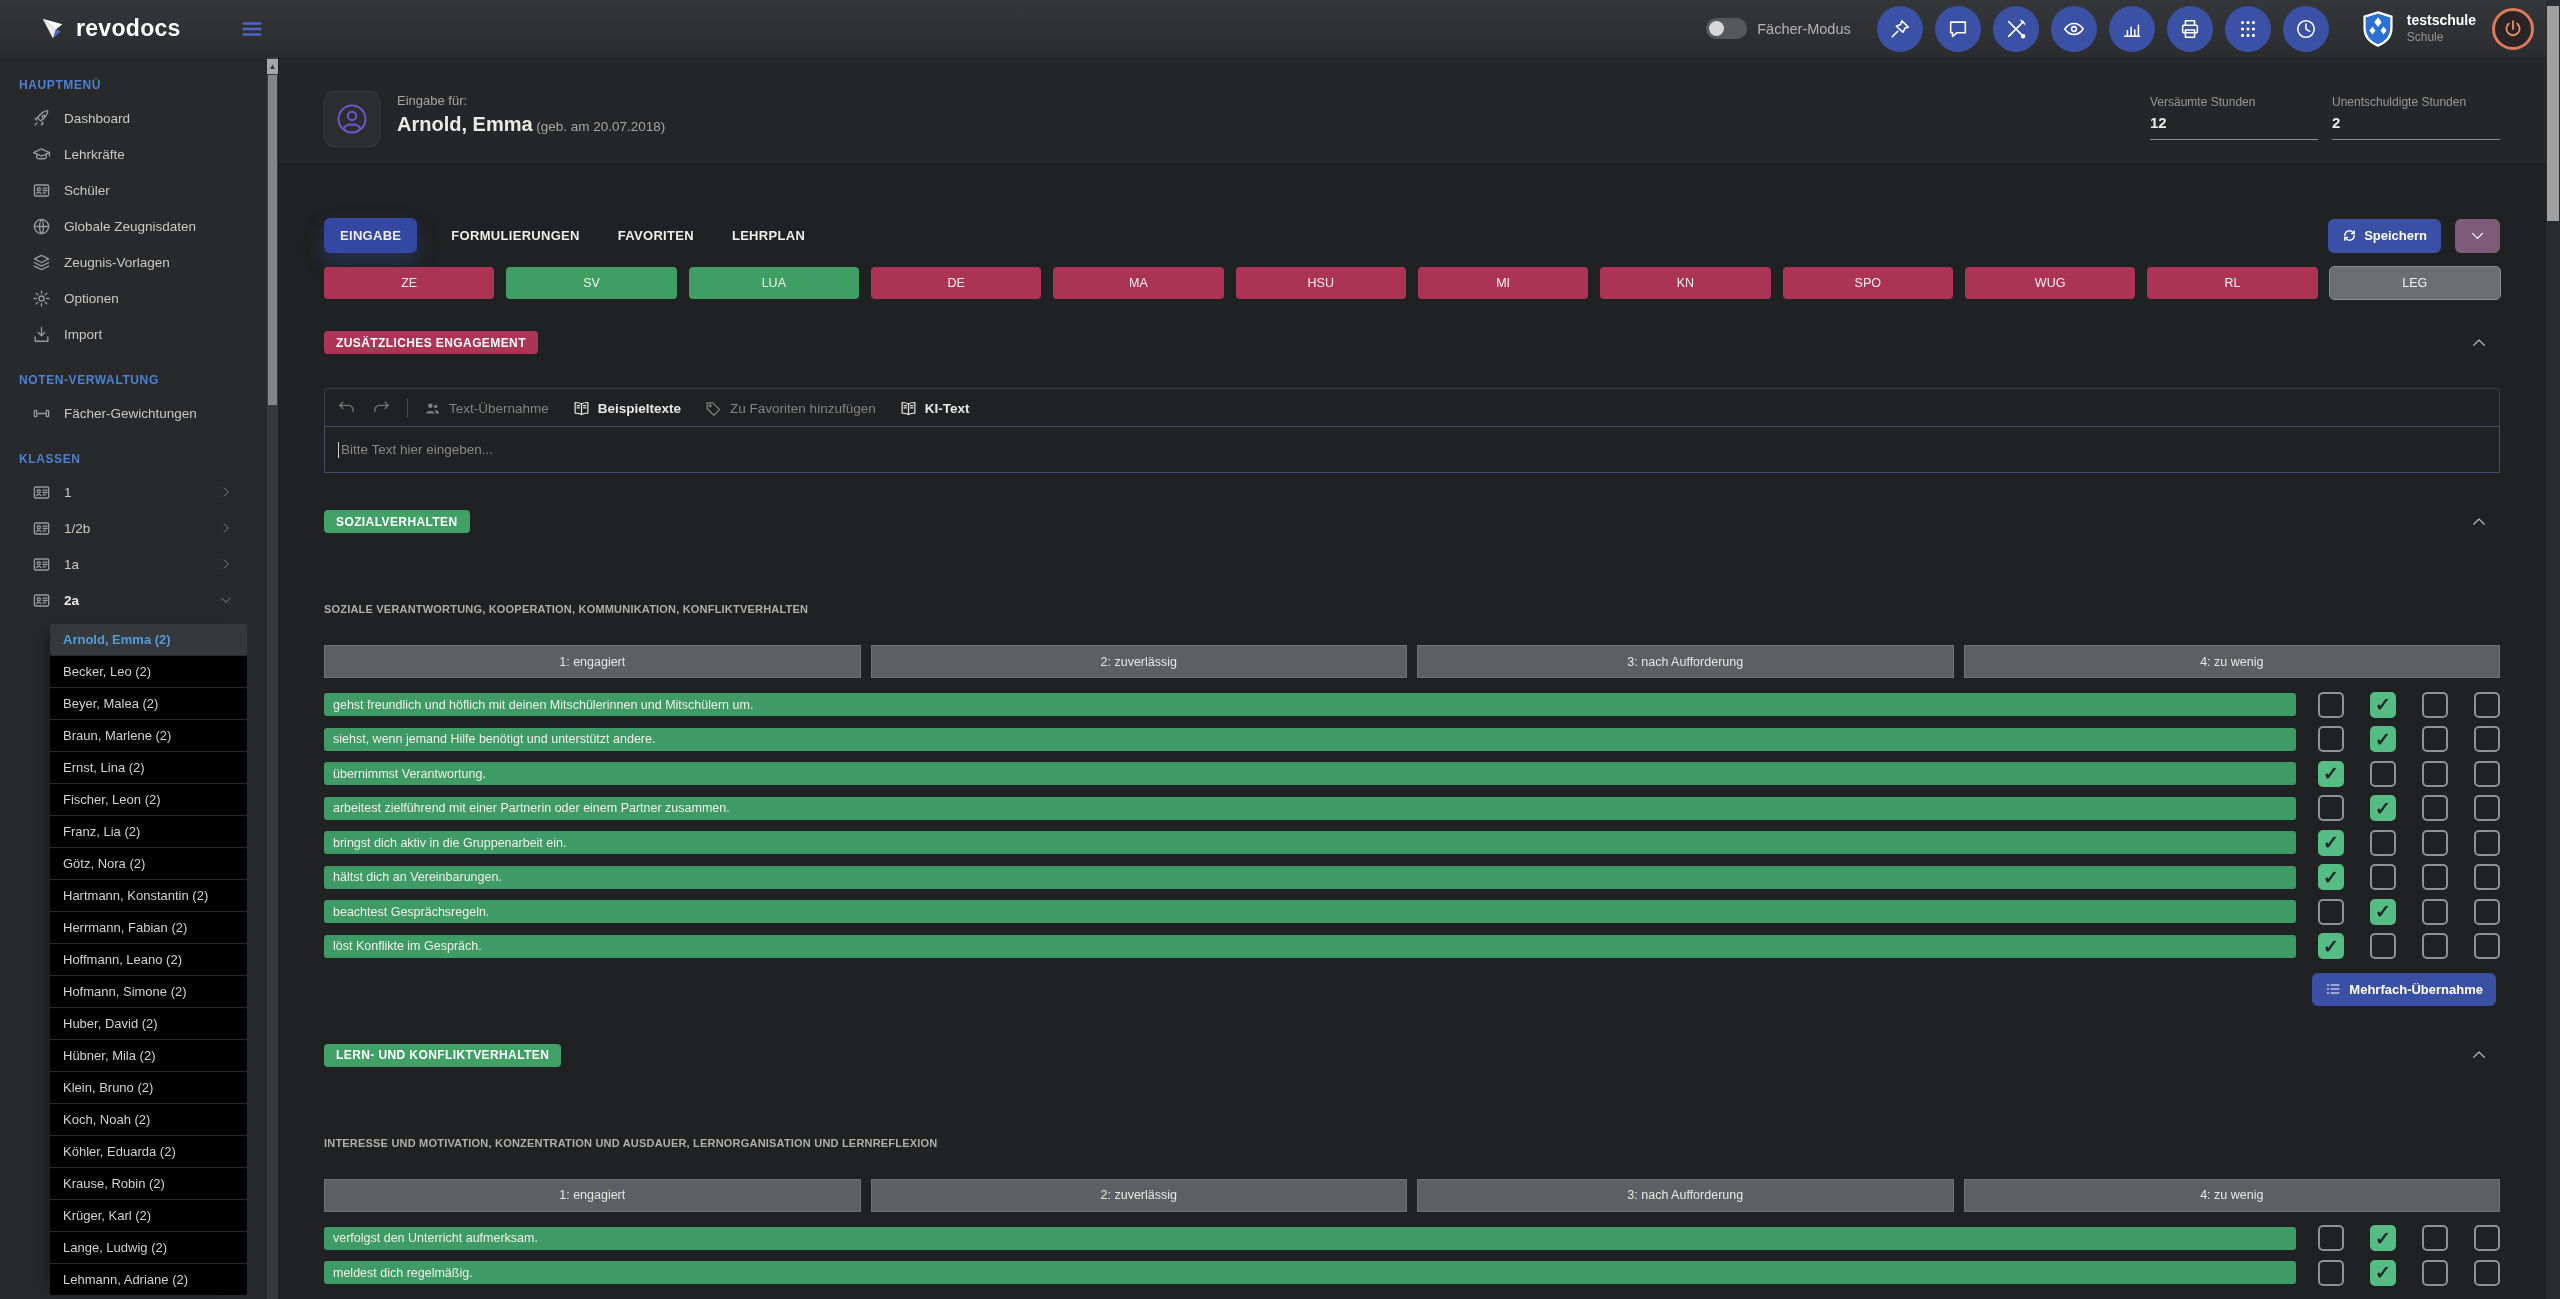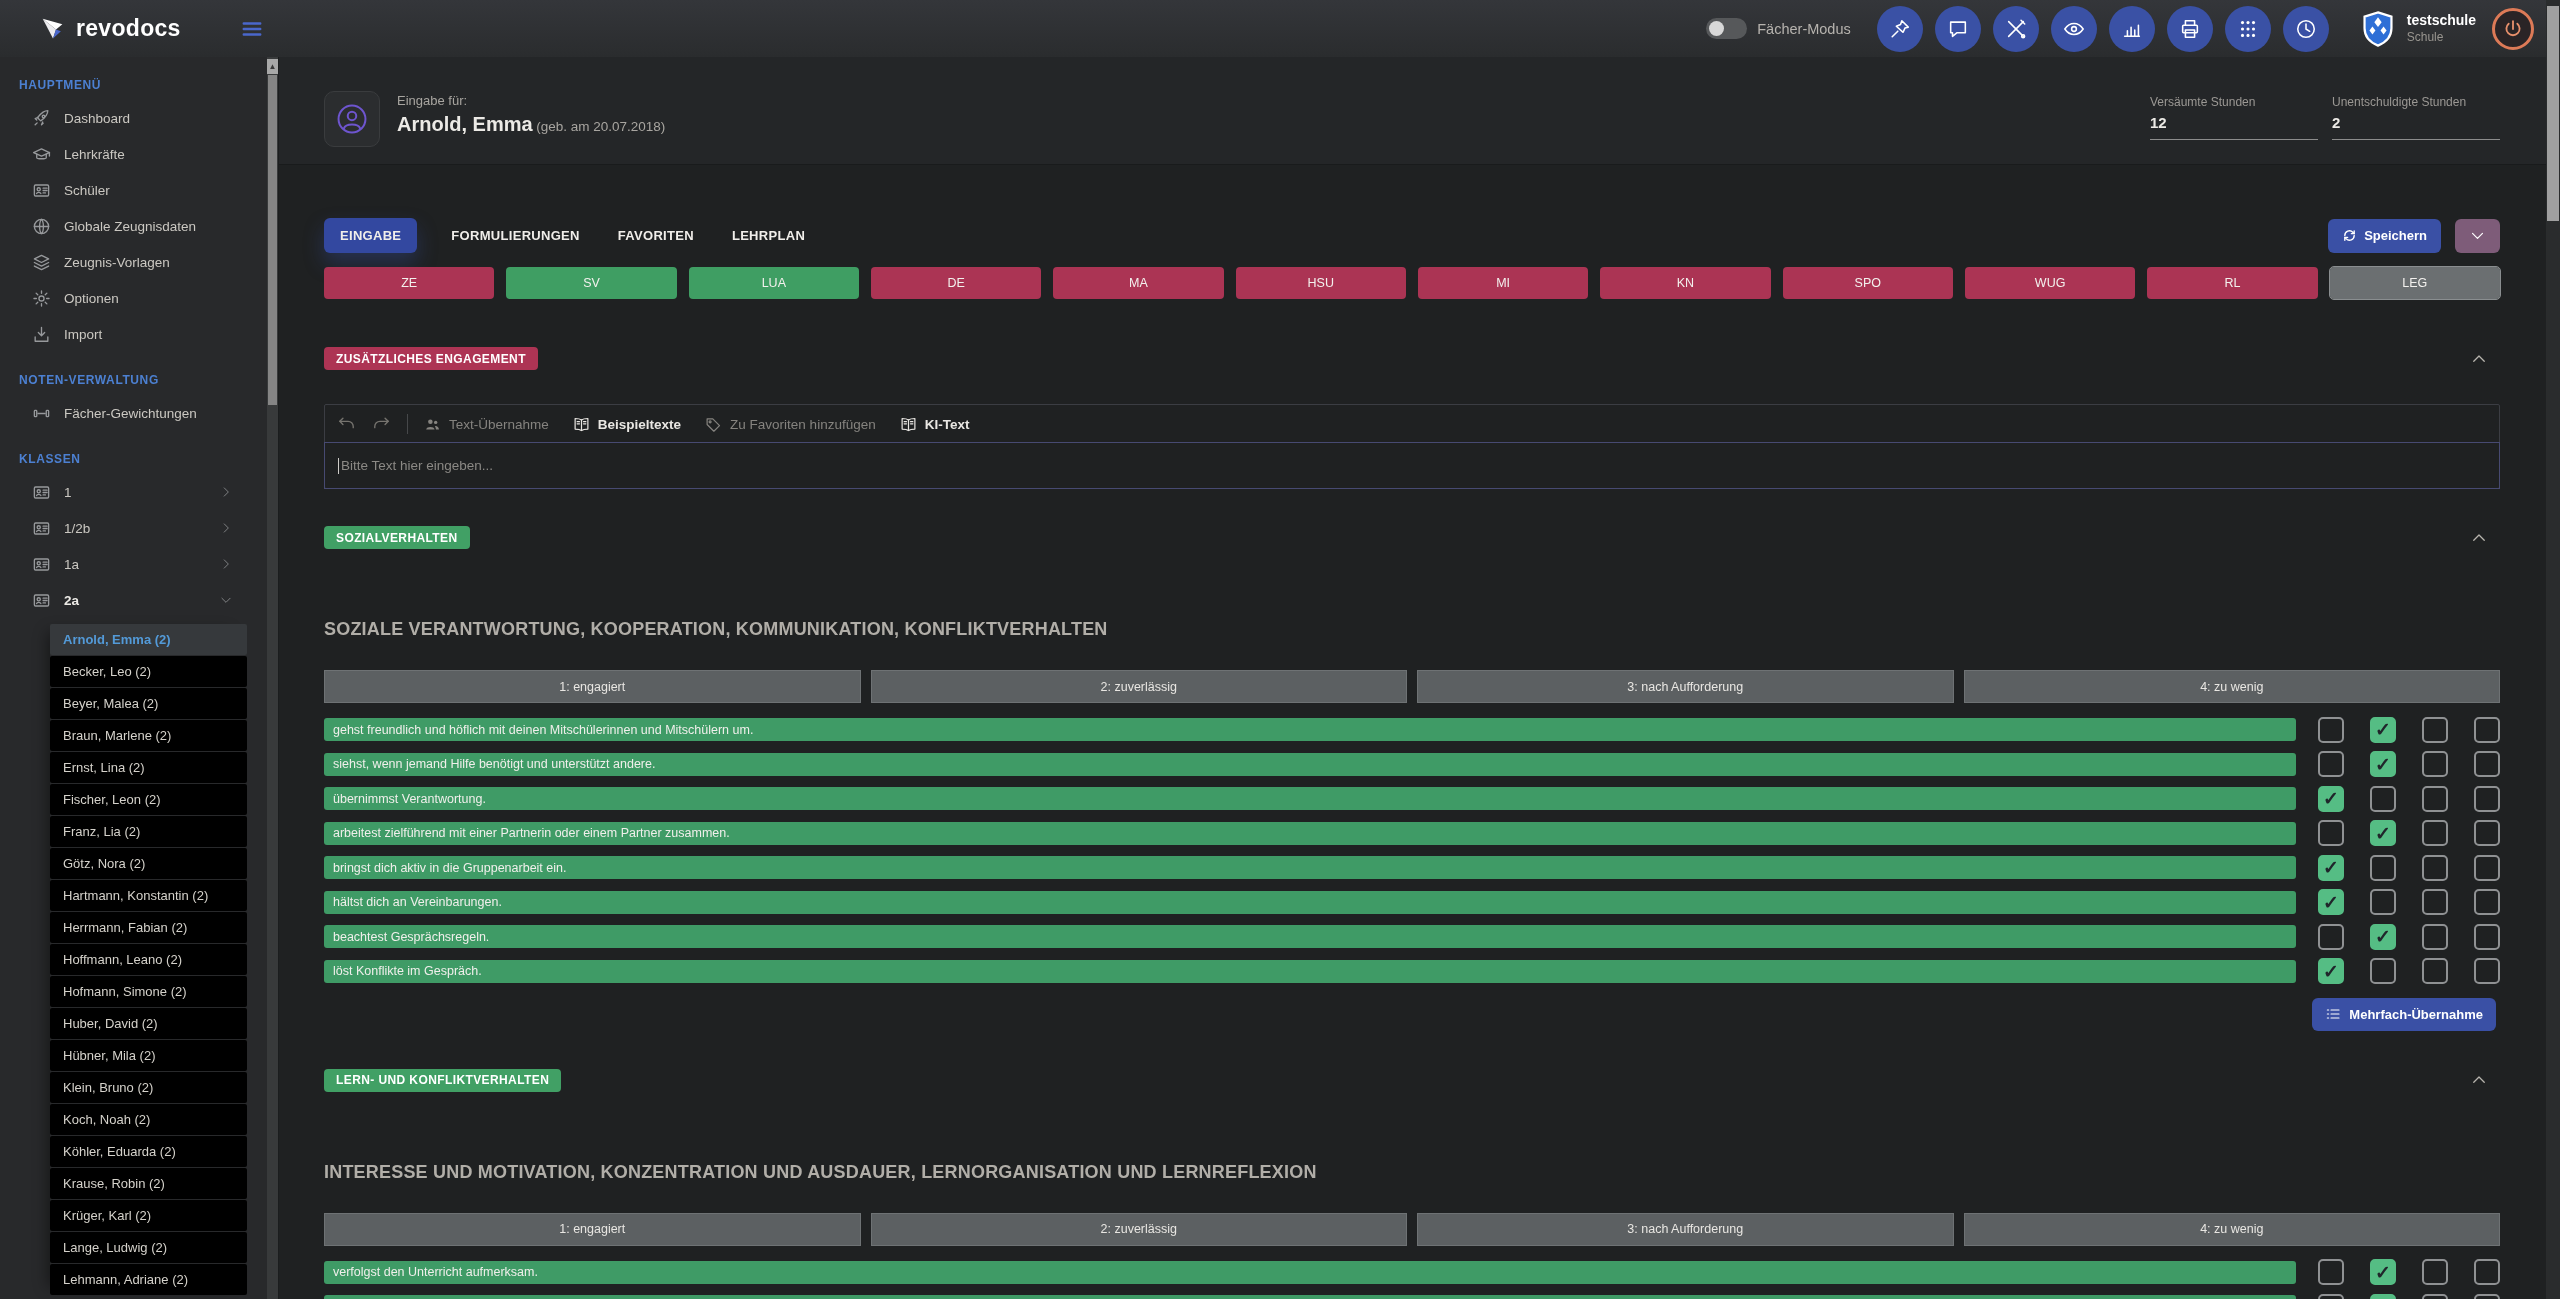--- a/index.html
+++ b/index.html
@@ -79,42 +79,42 @@
 
   
   .subjects{display:flex;gap:12px;margin-top:14px}
   .subject{flex:1;height:32px;border:none;border-radius:4px;color:#f3f1ee;font-size:12.5px;cursor:pointer;font-family:inherit}
   .subject.red{background:#ab3454}
   .subject.green{background:#3f9e63}
   .subject.gray{background:#6b6f71;outline:1px solid #8a8e90}
 
   
   .sec-head{display:flex;align-items:center;justify-content:space-between}
-  .sec-head.m1{margin-top:48px}
+  .sec-head.m1{margin-top:32px}
   .sec-head.m2{margin-top:37px}
   .sec-head.m3{margin-top:38px}
   .badge{display:inline-flex;align-items:center;height:23px;padding:0 12px;border-radius:4px;font-size:12px;font-weight:700;letter-spacing:.4px;color:#fff;cursor:pointer}
   .badge.red{background:#ad3454}
   .badge.green{background:#41a065}
   .collapse{width:18px;height:18px;color:#b8b5af;cursor:pointer;margin-right:12px}
 
   
   .editor{margin-top:34px;border:1px solid #3b3d43;border-radius:2px}
   .ed-toolbar{height:38px;display:flex;align-items:center;padding:0 12px;gap:16px}
   .ed-ico{width:19px;height:19px;color:#76746f;cursor:pointer}
   .ed-div{width:1px;height:20px;background:#46484a}
   .ed-items{display:flex;align-items:center;gap:24px}
   .ed-item{display:flex;align-items:center;gap:8px;background:none;border:none;color:#e9e7e3;font-size:13.5px;font-weight:600;cursor:pointer;font-family:inherit}
   .ed-item.muted{color:#85837f;font-weight:400}
   .ed-item .ei{width:17px;height:17px}
   .ed-input{height:47px;border:1px solid #474a72;margin:-1px;display:flex;align-items:center;padding:0 13px;cursor:text}
   .caret{display:inline-block;width:1px;height:16px;background:#cfcdc9;margin-right:2px}
   .ph{color:#8b8985;font-size:13.5px}
 
-  .sub-title{margin-top:70px;font-size:18px;font-weight:700;letter-spacing:.2px;color:#b1aea8}
+  .sub-title{margin-top:70px;font-size:11px;font-weight:700;letter-spacing:.2px;color:#b1aea8}
   .scale{display:flex;gap:10px;margin-top:30px}
   .scale-btn{flex:1;height:33px;background:#5c6062;border:1px solid #6e7274;border-radius:0;color:#e8e6e2;font-size:12.5px;cursor:pointer;font-family:inherit}
   .rows{margin-top:12px}
   .crow{display:flex;align-items:center;height:29px;margin-bottom:5.5px}
   .crow .bar{flex:1;height:23px;background:#3f9b66;border-radius:3px;display:flex;align-items:center;padding-left:9px;font-size:12.5px;color:#f0efeb;cursor:pointer}
   .checks{display:flex;gap:26px;margin-left:22px;width:182px;flex:0 0 auto}
   .cb{width:26px;height:26px;border:2px solid #8f9193;border-radius:5px;cursor:pointer;display:flex;align-items:center;justify-content:center;background:transparent}
   .cb.on{background:#55bd84;border-color:#55bd84}
   .cb.on::after{content:"\2713";color:#20262b;font-weight:700;font-size:19px;line-height:1}
   .multi-row{display:flex;justify-content:flex-end;margin-top:12px;padding-right:4px}

